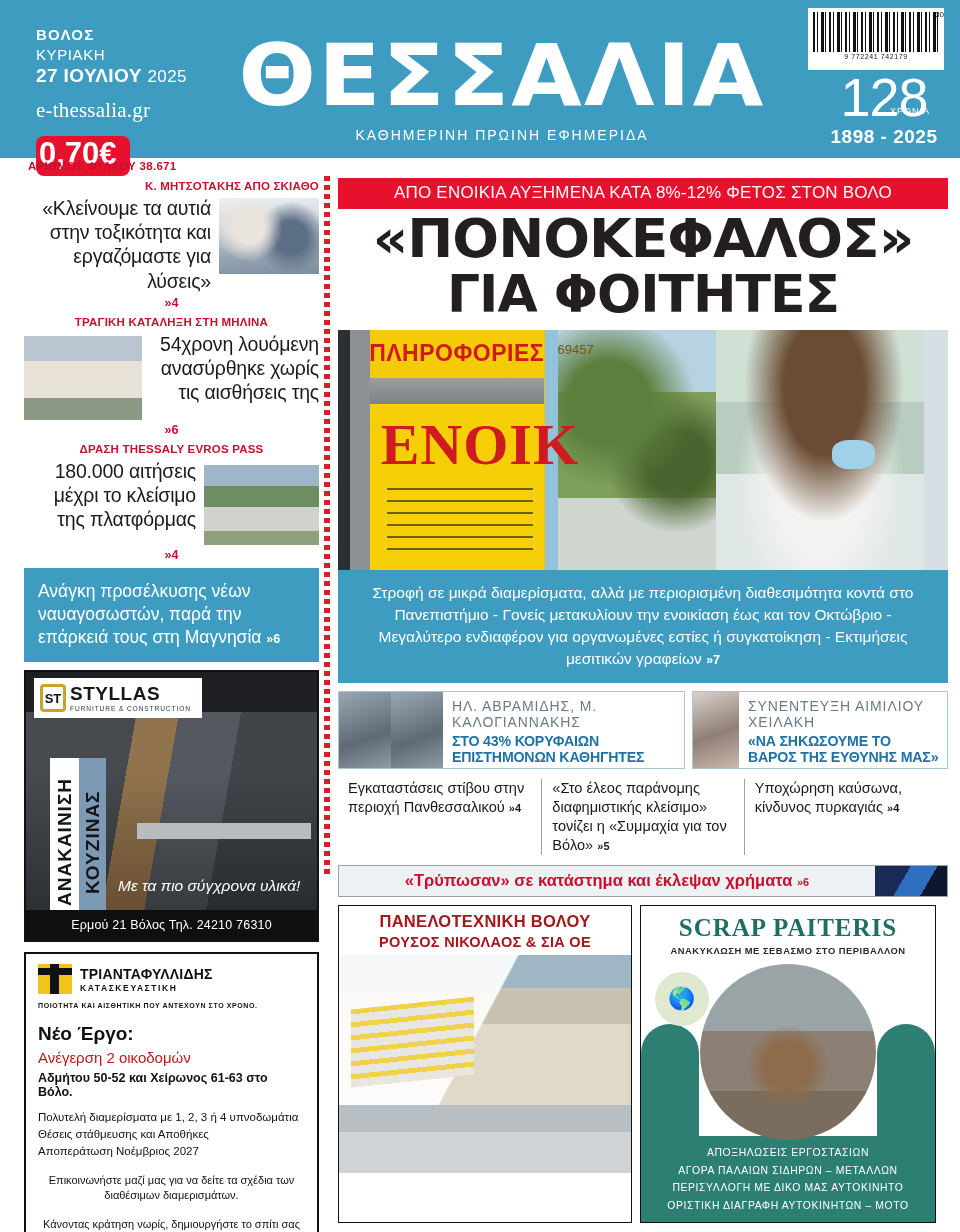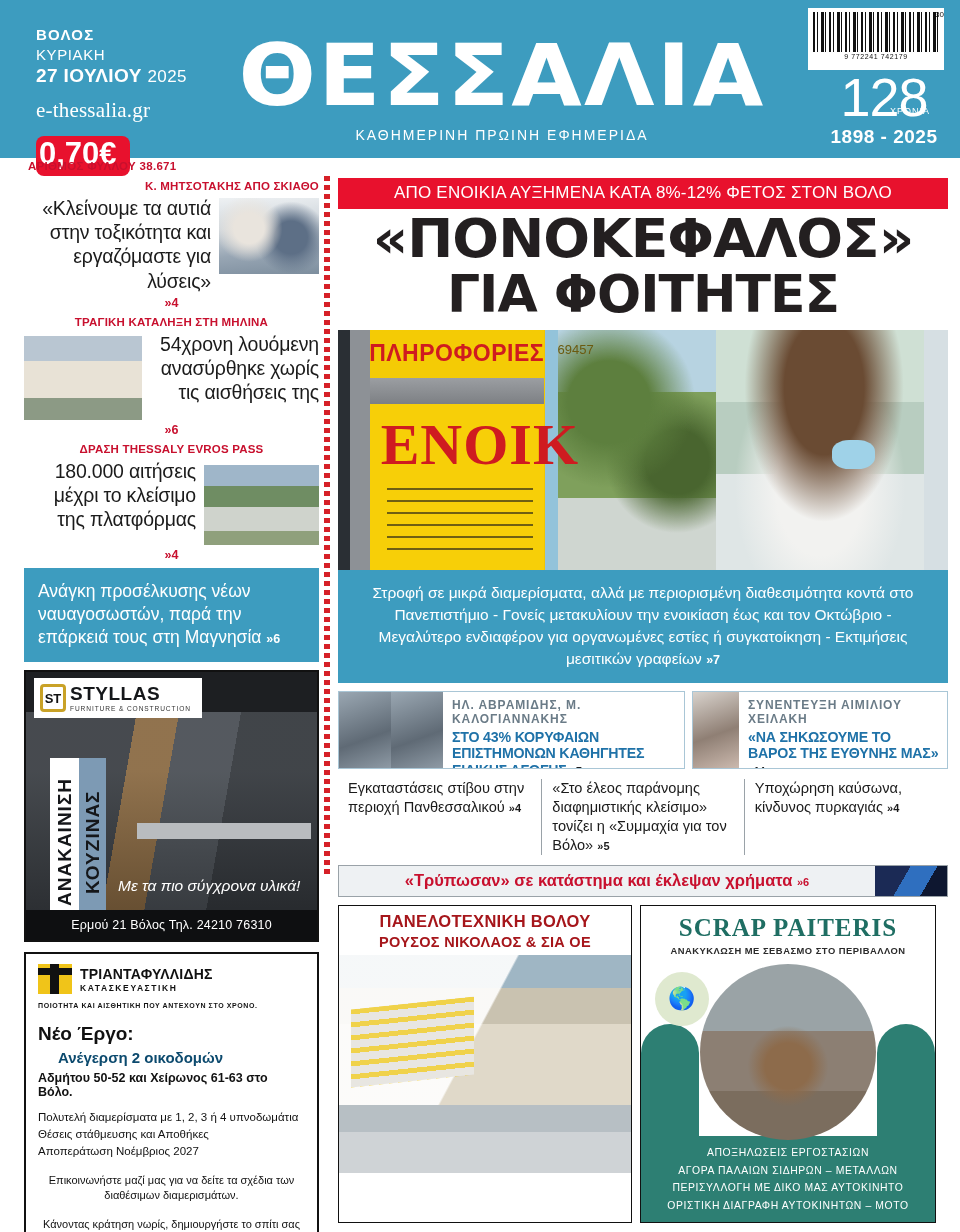--- a/index.html
+++ b/index.html
@@ -157,21 +157,21 @@
     height: 322px;
   }
   .tri-head { display:flex; align-items:center; gap: 8px; }
   .tri-mark { width: 34px; height: 30px; background:#f0c419; position:relative; }
   .tri-mark::before { content:""; position:absolute; left:12px; top:0; width:9px; height:30px; background:#111; }
   .tri-mark::after  { content:""; position:absolute; left:0; top:4px; width:34px; height:7px; background:#111; }
   .tri-name { font-size: 14px; font-weight: 800; color:#111; letter-spacing:.2px; }
   .tri-name2 { font-size: 8.5px; font-weight: 700; color:#111; letter-spacing: 1.6px; margin-top:1px;}
   .tri-motto { font-size: 7px; font-weight:700; letter-spacing:.6px; color:#111; margin-top: 8px; }
   .tri-h1 { font-size: 19px; font-weight: 800; margin-top: 14px; color:#111; }
-  .tri-h2 { font-size: 15px; font-weight: 700; margin-top: 4px; color:#0c4a6e;margin-left:20px; }
+  .tri-h2 { font-size: 15px; font-weight: 400; margin-top: 4px; color:#b91c1c; }
   .tri-h3 { font-size: 12.5px; font-weight: 800; margin-top: 5px; color:#111; }
   .tri-p  { font-size: 11.5px; line-height: 1.45; margin-top: 10px; color:#111; }
   .tri-c  { font-size: 11px; line-height: 1.45; margin-top: 13px; text-align:center; color:#111; }
 
   
   .red-divider {
     position:absolute; left: 324px; top: 176px; width: 6px; height: 700px;
     background: repeating-linear-gradient(to bottom, #d62027 0 5px, #ffffff 5px 9px);
   }
 
@@ -247,21 +247,21 @@
   }
   .teal-caption .pg { color:#fff; }
 
   
   .two-box { display:grid; grid-template-columns: 347px 256px; gap: 7px; margin-top: 8px; }
   .bx { border: 1px solid #a9c6d6; background:#fff; display:flex; height: 78px; overflow:hidden; }
   .bx-imgs { display:flex; flex: 0 0 auto; }
   .bx-img { width: 52px; height: 100%; }
   .bx-img.w1 { width: 46px; }
   .bx-txt { padding: 6px 8px 0 9px; flex:1; }
-  .bx-kicker { font-size: 12px; font-weight: 700; color:#6a7b87; letter-spacing: .9px; }
+  .bx-kicker { font-size: 14px; font-weight: 400; color:#6a7b87; letter-spacing: .9px; }
   .bx-head { font-size: 14.2px; font-weight: 800; color:#1f72a8; line-height: 1.16; margin-top: 3px; letter-spacing:-.2px;}
   .bx-head .pg { color:#1b1b1b; font-size: 10.5px; }
 
   
   .three-col { display:grid; grid-template-columns: 1fr 1fr 1fr; margin-top: 10px; }
   .tc { padding: 0 10px; font-size: 14.6px; line-height: 1.3; color:#1b1b1b; }
   .tc:nth-child(2) { border-left: 1px solid #9aa2a8; border-right: 1px solid #9aa2a8; }
   .tc .pg { color:#1b1b1b; font-size: 11px; }
 
   

